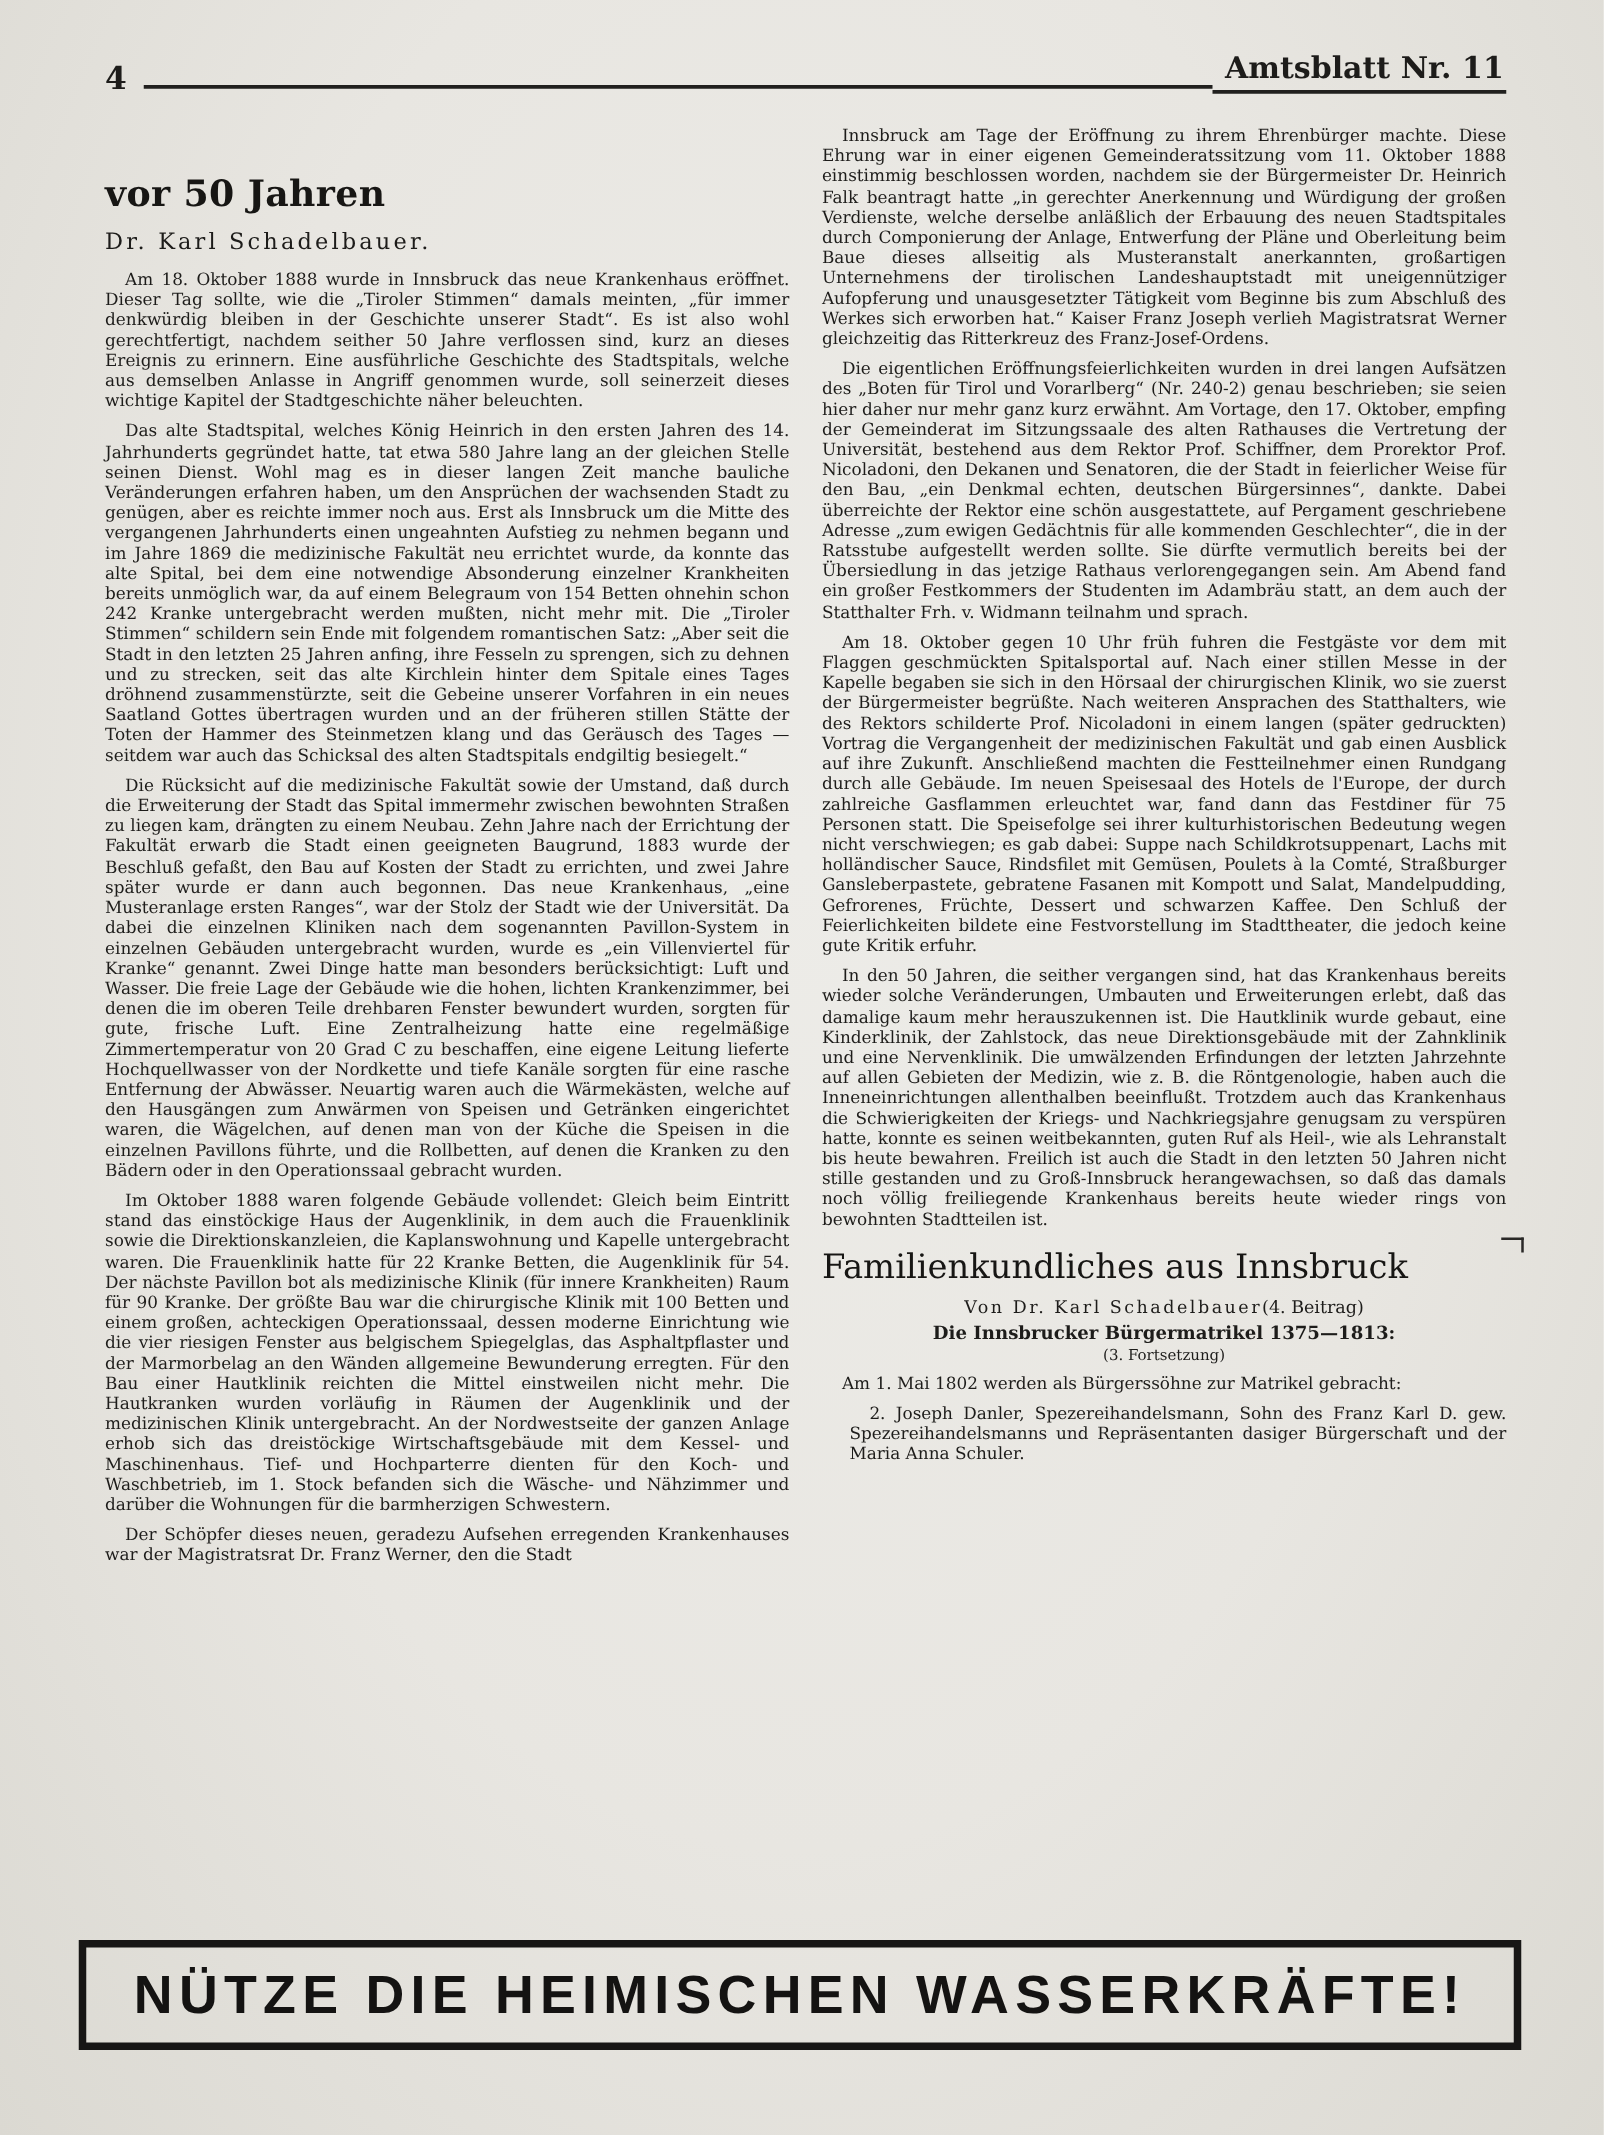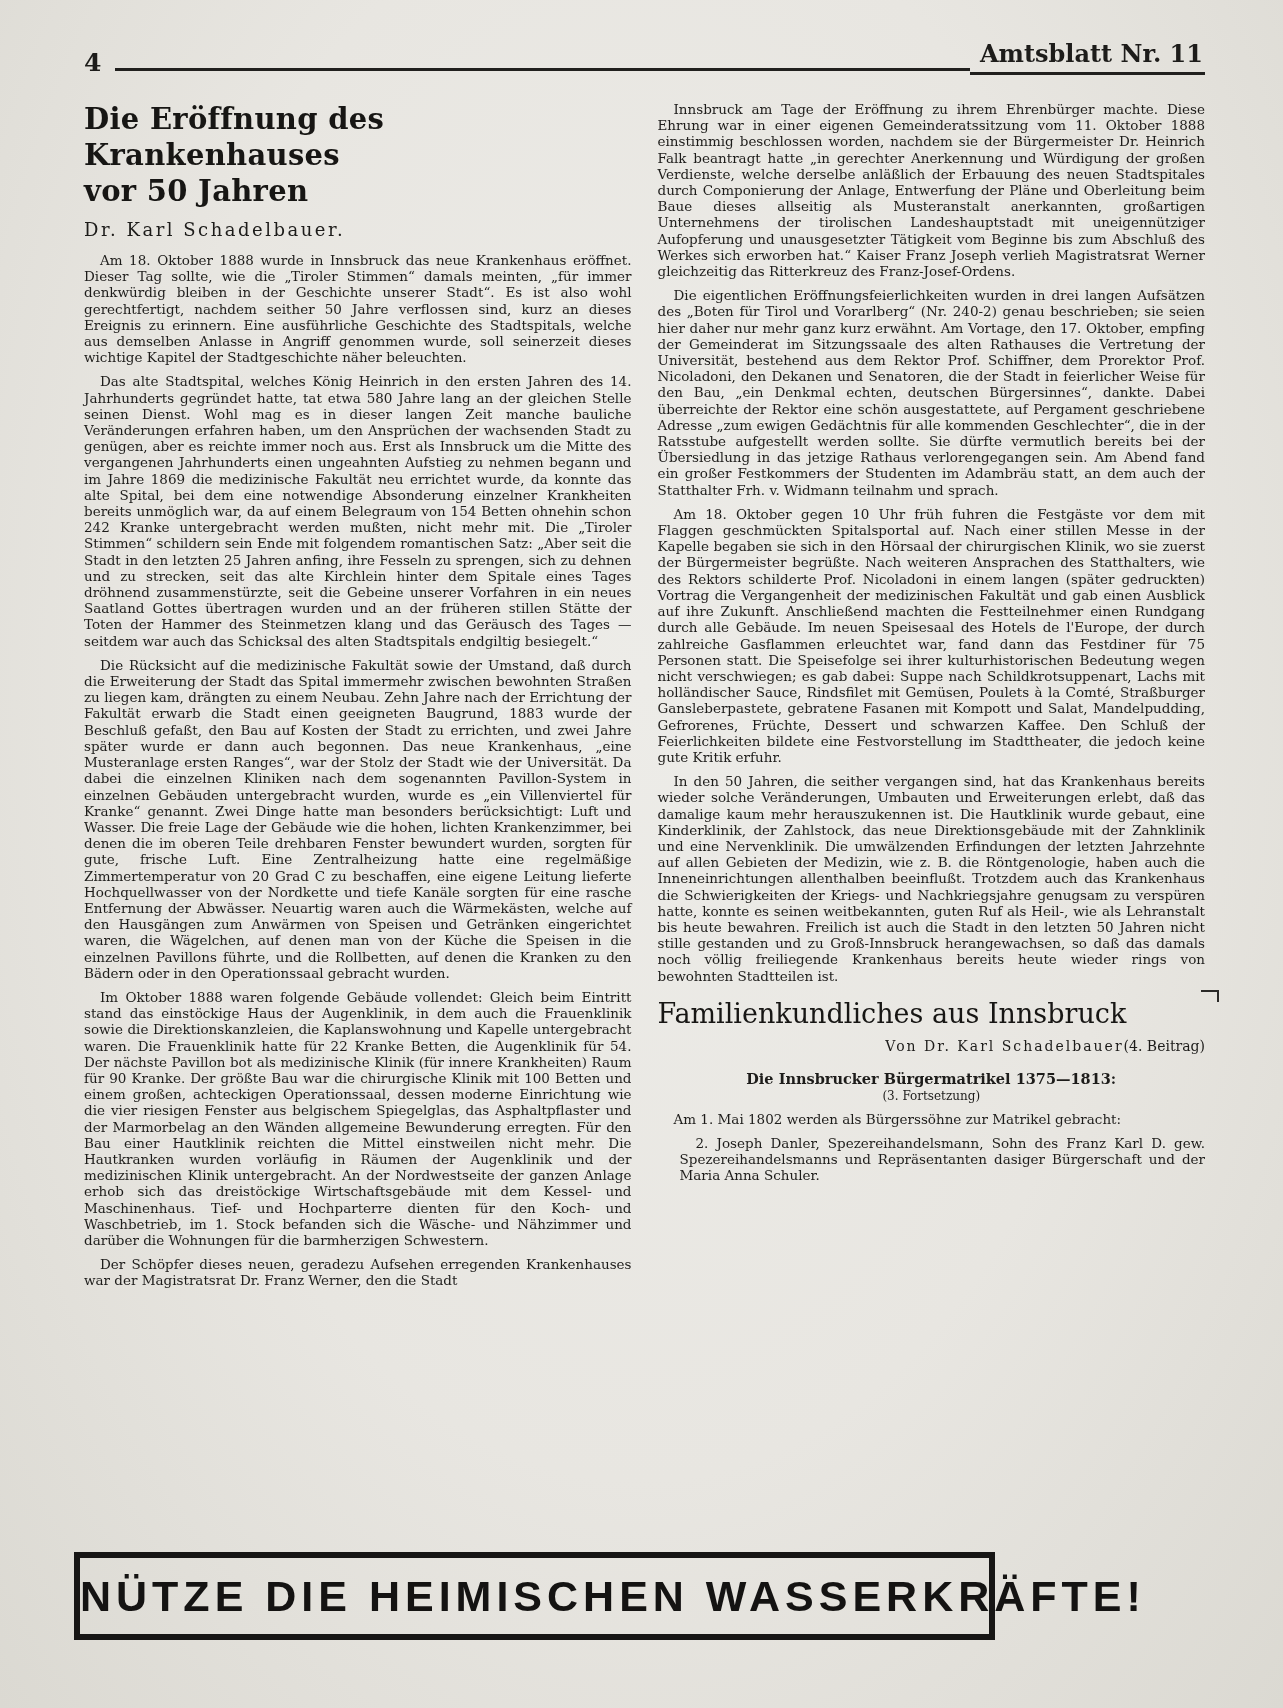--- a/index.html
+++ b/index.html
@@ -45,36 +45,35 @@
   .artifact {
     position: absolute; right: -14px; top: -8px;
     width: 16px; height: 10px;
     border-top: 2px solid #2a2927; border-right: 2px solid #2a2927;
   }
   h2 {
     font-size: 27px; line-height: 32px; font-weight: 400;
     margin: 0 0 8px; color: #171614;
   }
   .byline-row {
-    display: flex; justify-content: flex-end; align-items: baseline;
-    font-size: 14px; margin: 0 0 16px;
+    display: flex; justify-content: center; align-items: baseline;
+    font-size: 14px; margin: 0 0 4px;
   }
   .byline2 { letter-spacing: 2px; }
   .subtitle { text-align: center; font-weight: bold; font-size: 14.5px; margin: 4px 0 2px; }
   .subtitle-note { text-align: center; font-size: 12px; margin: 0 0 8px; }
   .item { padding-left: 22px; text-indent: -22px; margin-bottom: 6px; }
   
   .banner {
     position: absolute; left: 63px; top: 1552px;
-    width: 921px; height: 88px;
+    width: 1154px; height: 88px;
     border: 6px solid #171615;
     box-sizing: border-box;
-    display: flex; align-items: center; justify-content: flex-start;
+    display: flex; align-items: center; justify-content: center;
     background: transparent;
-    margin-left: 11px;
   }
   .banner-text {
     font-family: "Liberation Sans", sans-serif;
     font-weight: 700; font-size: 43px; letter-spacing: 5px;
     color: #141312; white-space: nowrap;
   }
 </style>
 </head>
 <body>
 
@@ -82,21 +81,21 @@
 
   <div class="header">
     <span class="page-num">4</span>
     <span class="rule"></span>
     <span class="masthead">Amtsblatt Nr. 11</span>
   </div>
 
   <div class="columns">
 
     <div class="col">
-      <h1><span>Die Eröffnung des Krankenhauses</span><br><span>vor 50 Jahren</span></h1>
+      <h1><br><span>vor 50 Jahren</span></h1>
       <div class="byline">Dr. Karl Schadelbauer.</div>
       <div>
           <p class="body">Am 18. Oktober 1888 wurde in Innsbruck das neue Krankenhaus eröffnet. Dieser Tag sollte, wie die „Tiroler Stimmen“ damals meinten, „für immer denkwürdig bleiben in der Geschichte unserer Stadt“. Es ist also wohl gerechtfertigt, nachdem seither 50 Jahre verflossen sind, kurz an dieses Ereignis zu erinnern. Eine ausführliche Geschichte des Stadtspitals, welche aus demselben Anlasse in Angriff genommen wurde, soll seinerzeit dieses wichtige Kapitel der Stadtgeschichte näher beleuchten.</p>
           <p class="body">Das alte Stadtspital, welches König Heinrich in den ersten Jahren des 14. Jahrhunderts gegründet hatte, tat etwa 580 Jahre lang an der gleichen Stelle seinen Dienst. Wohl mag es in dieser langen Zeit manche bauliche Veränderungen erfahren haben, um den Ansprüchen der wachsenden Stadt zu genügen, aber es reichte immer noch aus. Erst als Innsbruck um die Mitte des vergangenen Jahrhunderts einen ungeahnten Aufstieg zu nehmen begann und im Jahre 1869 die medizinische Fakultät neu errichtet wurde, da konnte das alte Spital, bei dem eine notwendige Absonderung einzelner Krankheiten bereits unmöglich war, da auf einem Belegraum von 154 Betten ohnehin schon 242 Kranke untergebracht werden mußten, nicht mehr mit. Die „Tiroler Stimmen“ schildern sein Ende mit folgendem romantischen Satz: „Aber seit die Stadt in den letzten 25 Jahren anfing, ihre Fesseln zu sprengen, sich zu dehnen und zu strecken, seit das alte Kirchlein hinter dem Spitale eines Tages dröhnend zusammenstürzte, seit die Gebeine unserer Vorfahren in ein neues Saatland Gottes übertragen wurden und an der früheren stillen Stätte der Toten der Hammer des Steinmetzen klang und das Geräusch des Tages — seitdem war auch das Schicksal des alten Stadtspitals endgiltig besiegelt.“</p>
           <p class="body">Die Rücksicht auf die medizinische Fakultät sowie der Umstand, daß durch die Erweiterung der Stadt das Spital immermehr zwischen bewohnten Straßen zu liegen kam, drängten zu einem Neubau. Zehn Jahre nach der Errichtung der Fakultät erwarb die Stadt einen geeigneten Baugrund, 1883 wurde der Beschluß gefaßt, den Bau auf Kosten der Stadt zu errichten, und zwei Jahre später wurde er dann auch begonnen. Das neue Krankenhaus, „eine Musteranlage ersten Ranges“, war der Stolz der Stadt wie der Universität. Da dabei die einzelnen Kliniken nach dem sogenannten Pavillon-System in einzelnen Gebäuden untergebracht wurden, wurde es „ein Villenviertel für Kranke“ genannt. Zwei Dinge hatte man besonders berücksichtigt: Luft und Wasser. Die freie Lage der Gebäude wie die hohen, lichten Krankenzimmer, bei denen die im oberen Teile drehbaren Fenster bewundert wurden, sorgten für gute, frische Luft. Eine Zentralheizung hatte eine regelmäßige Zimmertemperatur von 20 Grad C zu beschaffen, eine eigene Leitung lieferte Hochquellwasser von der Nordkette und tiefe Kanäle sorgten für eine rasche Entfernung der Abwässer. Neuartig waren auch die Wärmekästen, welche auf den Hausgängen zum Anwärmen von Speisen und Getränken eingerichtet waren, die Wägelchen, auf denen man von der Küche die Speisen in die einzelnen Pavillons führte, und die Rollbetten, auf denen die Kranken zu den Bädern oder in den Operationssaal gebracht wurden.</p>
           <p class="body">Im Oktober 1888 waren folgende Gebäude vollendet: Gleich beim Eintritt stand das einstöckige Haus der Augenklinik, in dem auch die Frauenklinik sowie die Direktionskanzleien, die Kaplanswohnung und Kapelle untergebracht waren. Die Frauenklinik hatte für 22 Kranke Betten, die Augenklinik für 54. Der nächste Pavillon bot als medizinische Klinik (für innere Krankheiten) Raum für 90 Kranke. Der größte Bau war die chirurgische Klinik mit 100 Betten und einem großen, achteckigen Operationssaal, dessen moderne Einrichtung wie die vier riesigen Fenster aus belgischem Spiegelglas, das Asphaltpflaster und der Marmorbelag an den Wänden allgemeine Bewunderung erregten. Für den Bau einer Hautklinik reichten die Mittel einstweilen nicht mehr. Die Hautkranken wurden vorläufig in Räumen der Augenklinik und der medizinischen Klinik untergebracht. An der Nordwestseite der ganzen Anlage erhob sich das dreistöckige Wirtschaftsgebäude mit dem Kessel- und Maschinenhaus. Tief- und Hochparterre dienten für den Koch- und Waschbetrieb, im 1. Stock befanden sich die Wäsche- und Nähzimmer und darüber die Wohnungen für die barmherzigen Schwestern.</p>
           <p class="body">Der Schöpfer dieses neuen, geradezu Aufsehen erregenden Krankenhauses war der Magistratsrat Dr. Franz Werner, den die Stadt</p>
         </div>
     </div>
 

